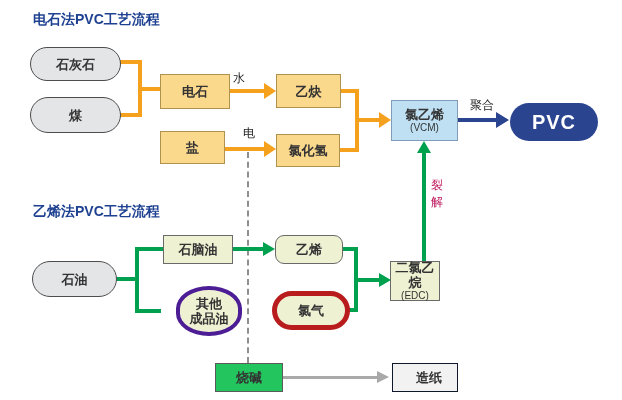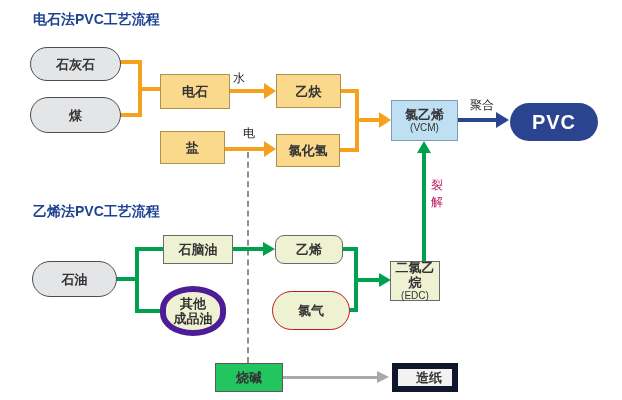--- a/index.html
+++ b/index.html
@@ -13,21 +13,21 @@
   .node{
     position:absolute;display:flex;align-items:center;justify-content:center;
     flex-direction:column;box-sizing:border-box;z-index:3;
     font-size:13px;font-weight:bold;color:#333;text-align:center;line-height:15px;
   }
   .stadium{background:#E4E5E7;border:1px solid #4d4d4d;border-radius:18px;}
   .yellow{background:#FBD98C;border:1px solid #B0924F;}
   .blue{background:#BEE0F2;border:1px solid #7f9db9;}
   .paleGreen{background:#EFF1D3;border:1px solid #6a6a6a;}
   .gray{background:#22c55e;border:1px solid #5a5a5a;}
-  .lightGray{background:#F2F2F3;border:6px solid #0f172a;padding-left:8px;}
+  .lightGray{background:#F2F2F3;border:1px solid #0f172a;padding-left:8px;}
   .pvc{background:#2A4490;border:none;border-radius:19px;color:#fff;font-size:20px;letter-spacing:1px;}
   .abbr{font-size:10px;font-weight:normal;line-height:12px;}
   .ln{position:absolute;z-index:1;}
   .orange{background:#F6A11E;}
   .green{background:#00A14E;}
   .navy{background:#2A4490;}
   .grayln{background:#A9A9A9;}
   .ah{position:absolute;width:0;height:0;z-index:1;}
   .ah-r-orange{border-top:8px solid transparent;border-bottom:8px solid transparent;border-left:12px solid #F6A11E;}
   .ah-r-green{border-top:7px solid transparent;border-bottom:7px solid transparent;border-left:12px solid #00A14E;}
@@ -103,27 +103,27 @@
   <div class="node blue" style="left:391px;top:100px;width:67px;height:41px;">
     <span>氯乙烯</span>
     <span class="abbr">(VCM)</span>
   </div>
 
   <div class="node pvc" style="left:510px;top:103px;width:88px;height:38px;">PVC</div>
 
   <div class="node stadium" style="left:32px;top:261px;width:85px;height:36px;">石油</div>
   <div class="node paleGreen" style="left:163px;top:235px;width:70px;height:29px;">石脑油</div>
 
-  <div class="node paleGreen" style="left:160px;top:286px;width:66px;height:50px;border-radius:50% 50% 50% 50% / 45% 45% 45% 45%;border:6px solid #4c1d95;">
+  <div class="node paleGreen" style="left:176px;top:286px;width:66px;height:50px;border-radius:50% 50% 50% 50% / 45% 45% 45% 45%;border:4px solid #4c1d95;">
     <span>其他</span>
     <span>成品油</span>
   </div>
 
   <div class="node paleGreen" style="left:275px;top:235px;width:68px;height:29px;border-radius:9px;">乙烯</div>
-  <div class="node paleGreen" style="left:272px;top:291px;width:78px;height:39px;border-radius:20px;border:1px solid #b91c1c;">氯气</div>
+  <div class="node paleGreen" style="left:272px;top:291px;width:78px;height:39px;border-radius:20px;border:5px solid #b91c1c;">氯气</div>
 
   <div class="node paleGreen" style="left:390px;top:261px;width:50px;height:40px;">
     <span>二氯乙烷</span>
     <span class="abbr">(EDC)</span>
   </div>
 
   <div class="node gray" style="left:215px;top:363px;width:68px;height:29px;">烧碱</div>
   <div class="node lightGray" style="left:392px;top:363px;width:66px;height:29px;">造纸</div>
 
 </div>

